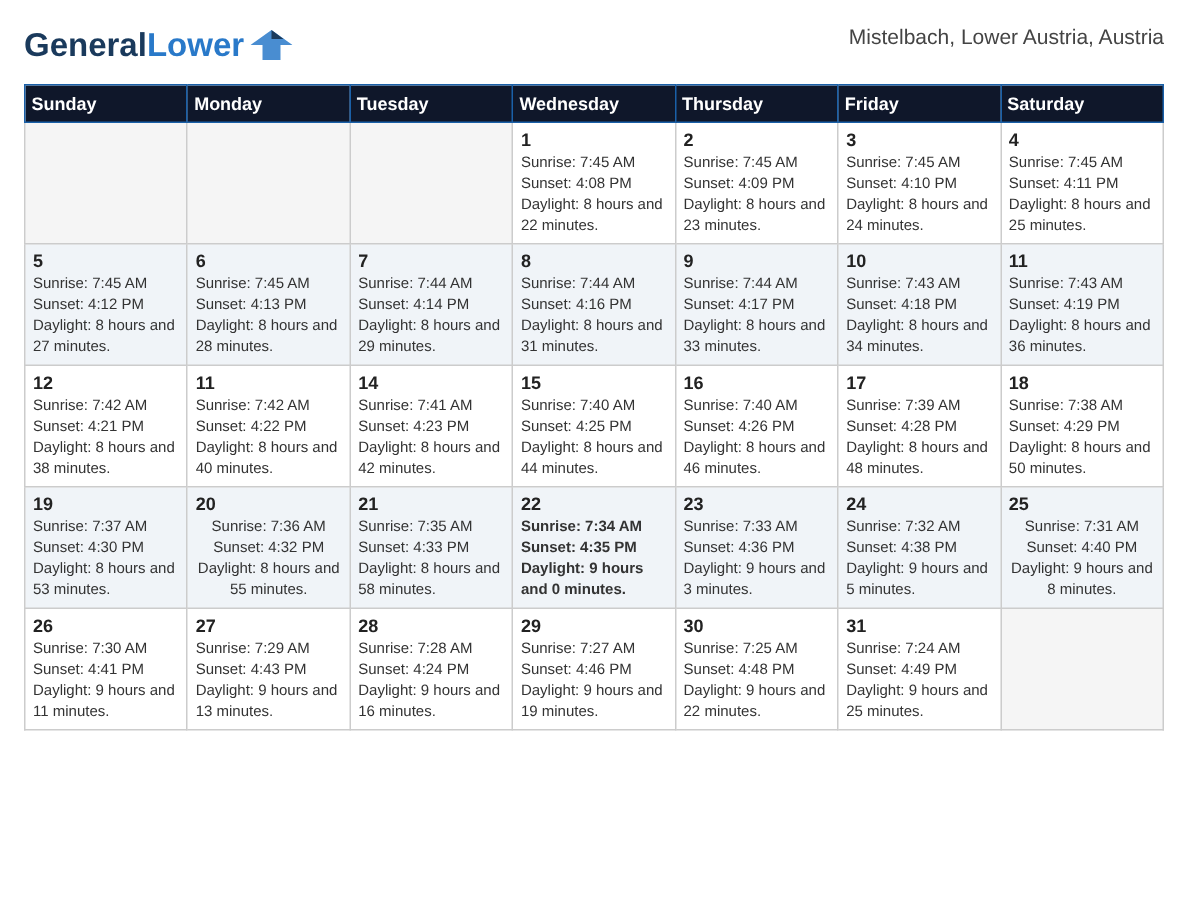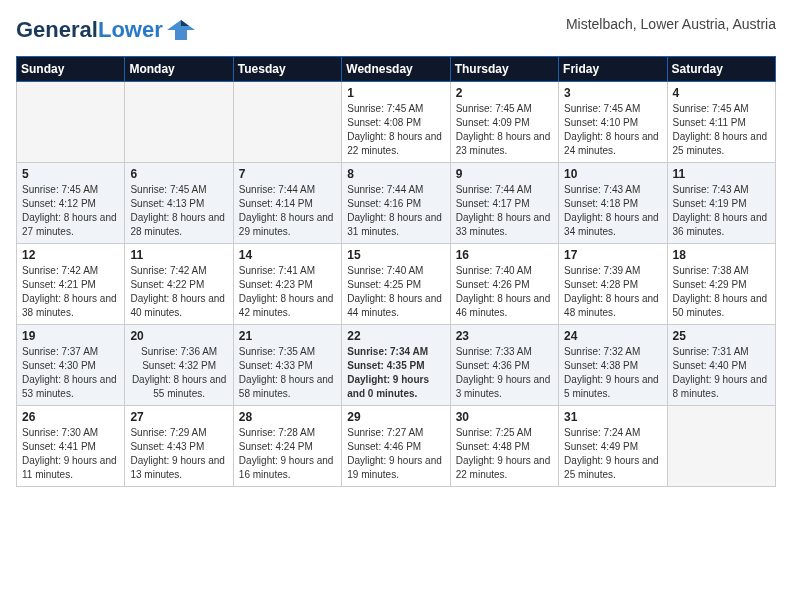--- a/index.html
+++ b/index.html
@@ -260,21 +260,21 @@
 Daylight: 9 hours and 3 minutes.</div>
         </td>
         <td>
           <span class="day-num">24</span>
           <div class="day-info" style="white-space: pre-line;">Sunrise: 7:32 AM
 Sunset: 4:38 PM
 Daylight: 9 hours and 5 minutes.</div>
         </td>
         <td>
           <span class="day-num">25</span>
-          <div class="day-info" style="white-space: pre-line;">Sunrise: 7:31 AM
+          <div class="day-info" style="white-space: pre-line; text-align: center;">Sunrise: 7:31 AM
 Sunset: 4:40 PM
 Daylight: 9 hours and 8 minutes.</div>
         </td>
       </tr>
       <tr>
         <td>
           <span class="day-num">26</span>
           <div class="day-info" style="white-space: pre-line;">Sunrise: 7:30 AM
 Sunset: 4:41 PM
 Daylight: 9 hours and 11 minutes.</div>

